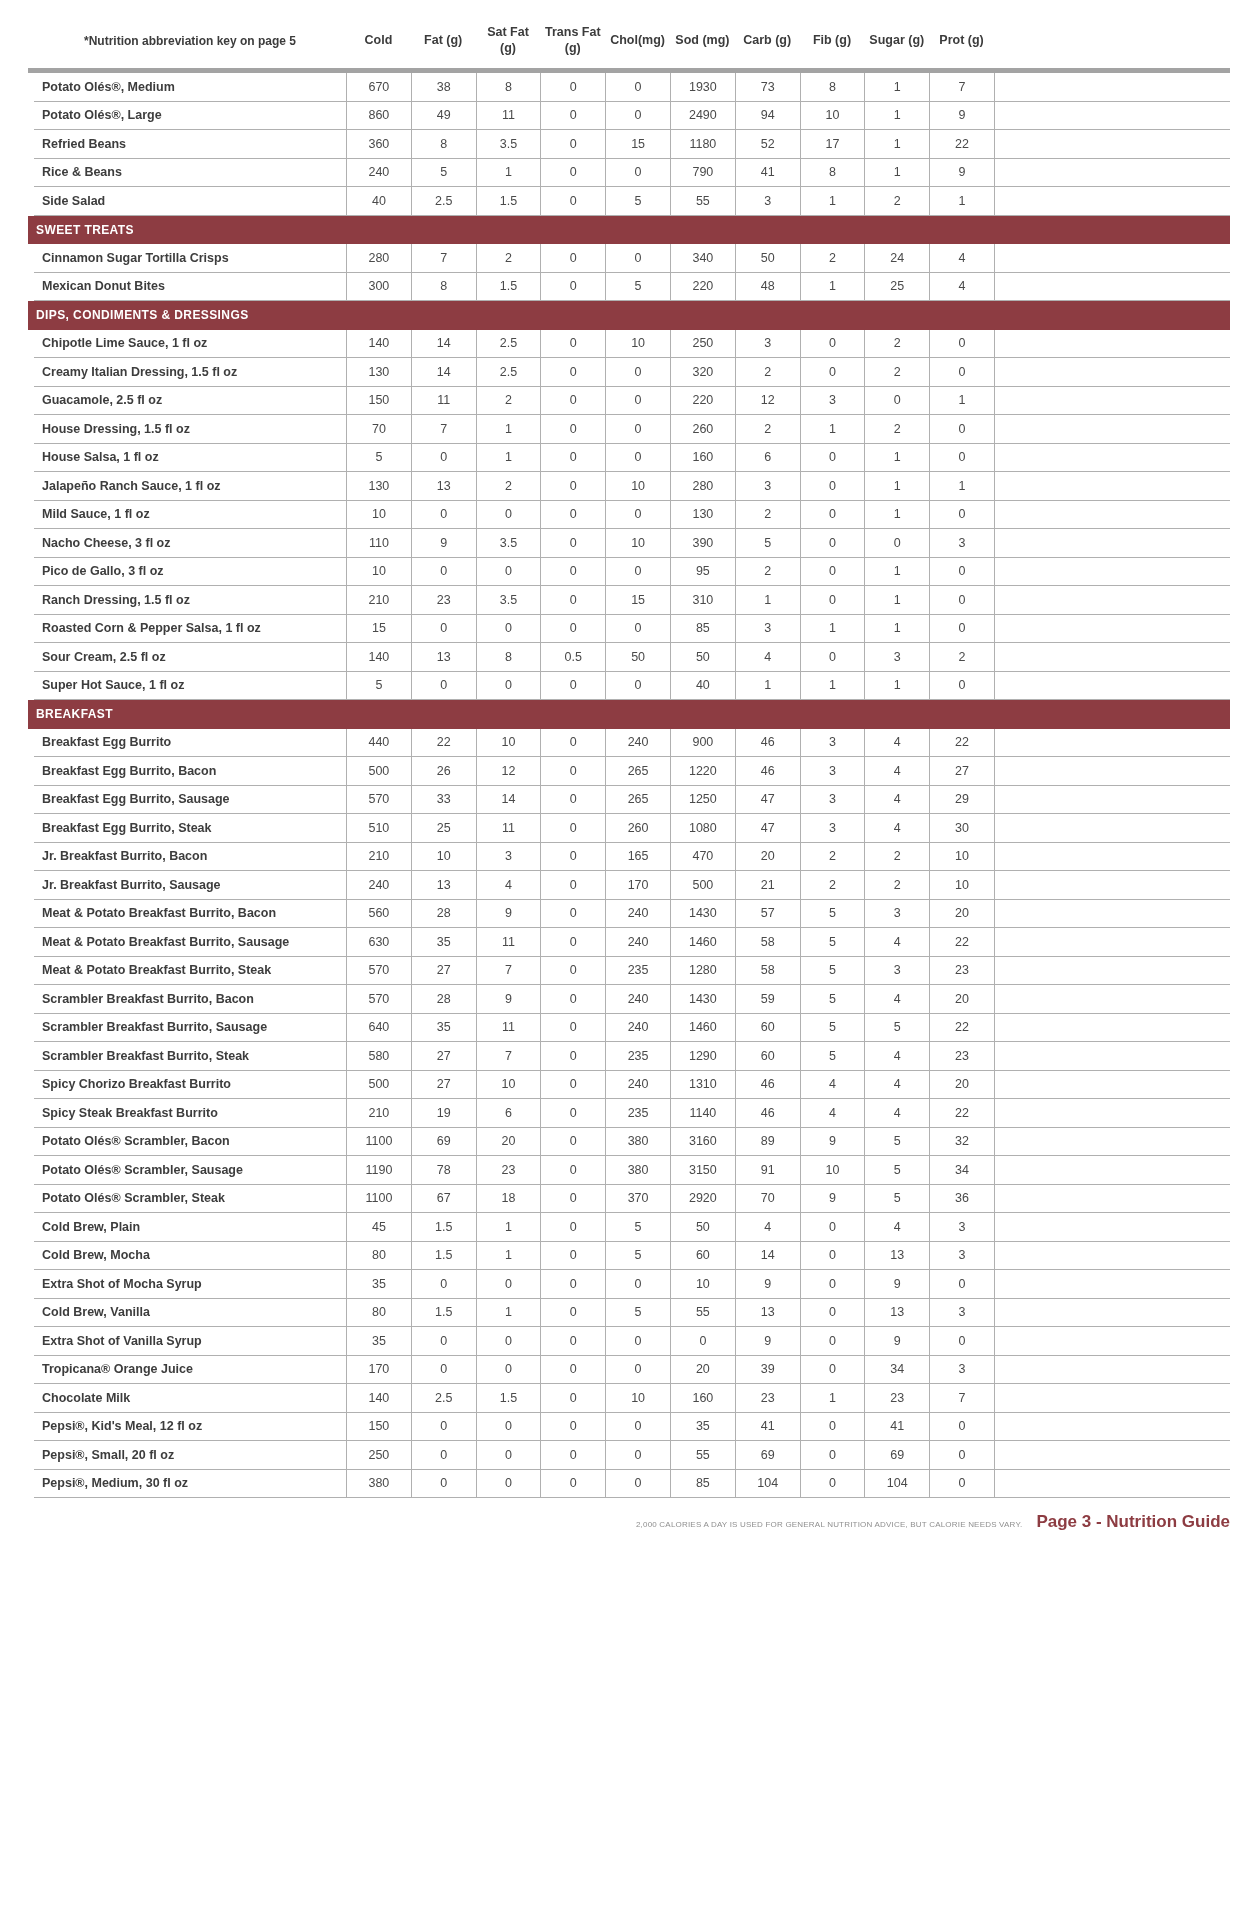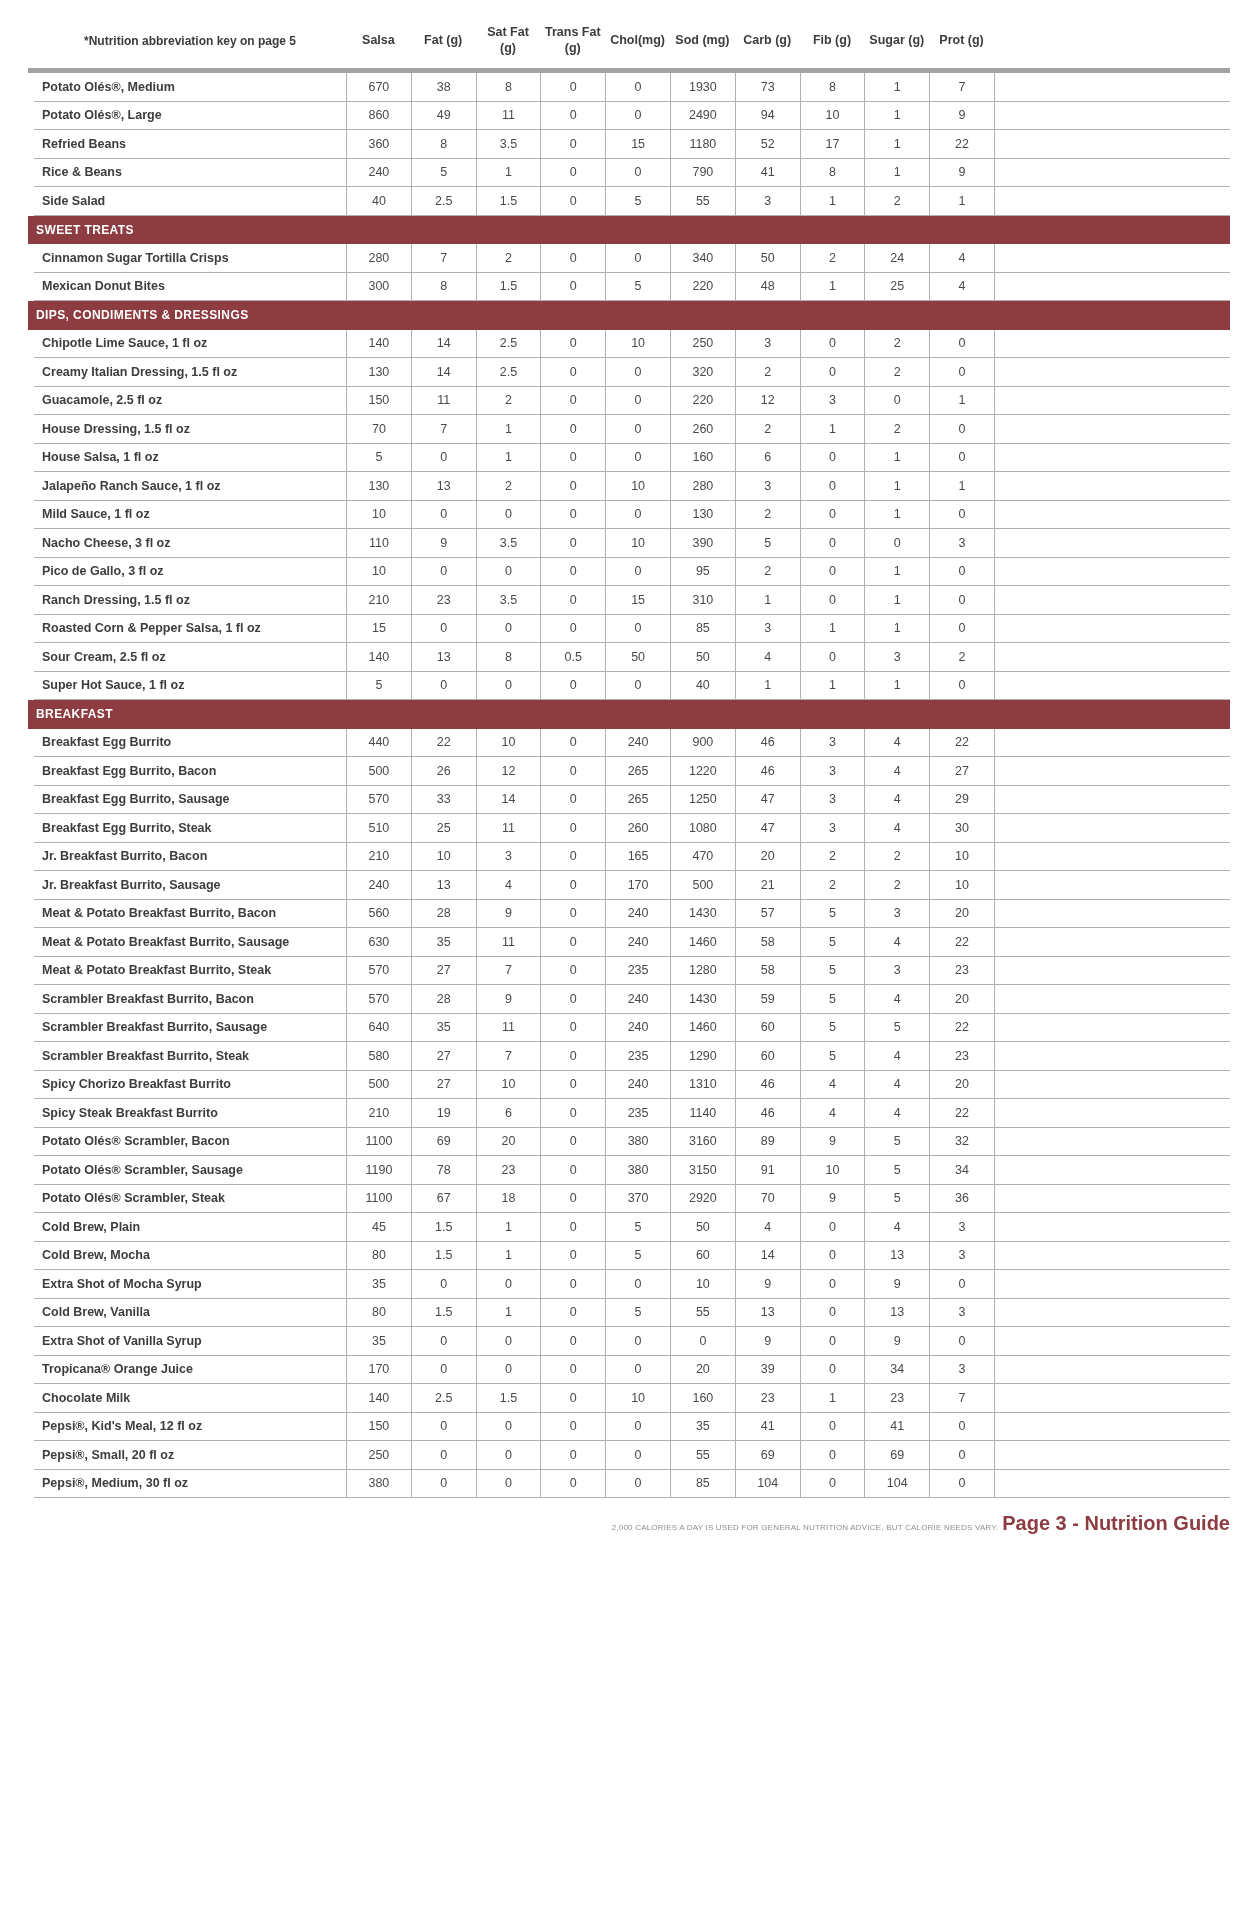--- a/index.html
+++ b/index.html
@@ -57,43 +57,43 @@
     font-size: 12px;
     letter-spacing: 0.4px;
     display: flex;
     align-items: center;
     padding-left: 8px;
   }
   .footer {
     display: flex;
     justify-content: flex-end;
     align-items: baseline;
-    gap: 4px;
+    gap: 14px;
     margin-top: 14px;
   }
   .footer-note {
     font-size: 8px;
     color: #8f8f8f;
     letter-spacing: 0.2px;
   }
   .page-label {
-    font-size: 20px;
+    font-size: 17px;
     font-weight: bold;
     color: var(--maroon, #8d3c42);
   }
 </style>
 </head>
 <body>
 
 <div class="page">
 
   <div class="grid header-grid" id="header-row">
     <div class="hcell key">*Nutrition abbreviation key on page 5</div>
 
-  <div class="hcell">Salsa</div>
+  <div class="hcell">Cold</div>
       <div class="hcell">Fat (g)</div>
       <div class="hcell">Sat Fat
 (g)</div>
       <div class="hcell">Trans Fat
 (g)</div>
       <div class="hcell">Chol(mg)</div>
       <div class="hcell">Sod (mg)</div>
       <div class="hcell">Carb (g)</div>
       <div class="hcell">Fib (g)</div>
       <div class="hcell">Sugar (g)</div>

